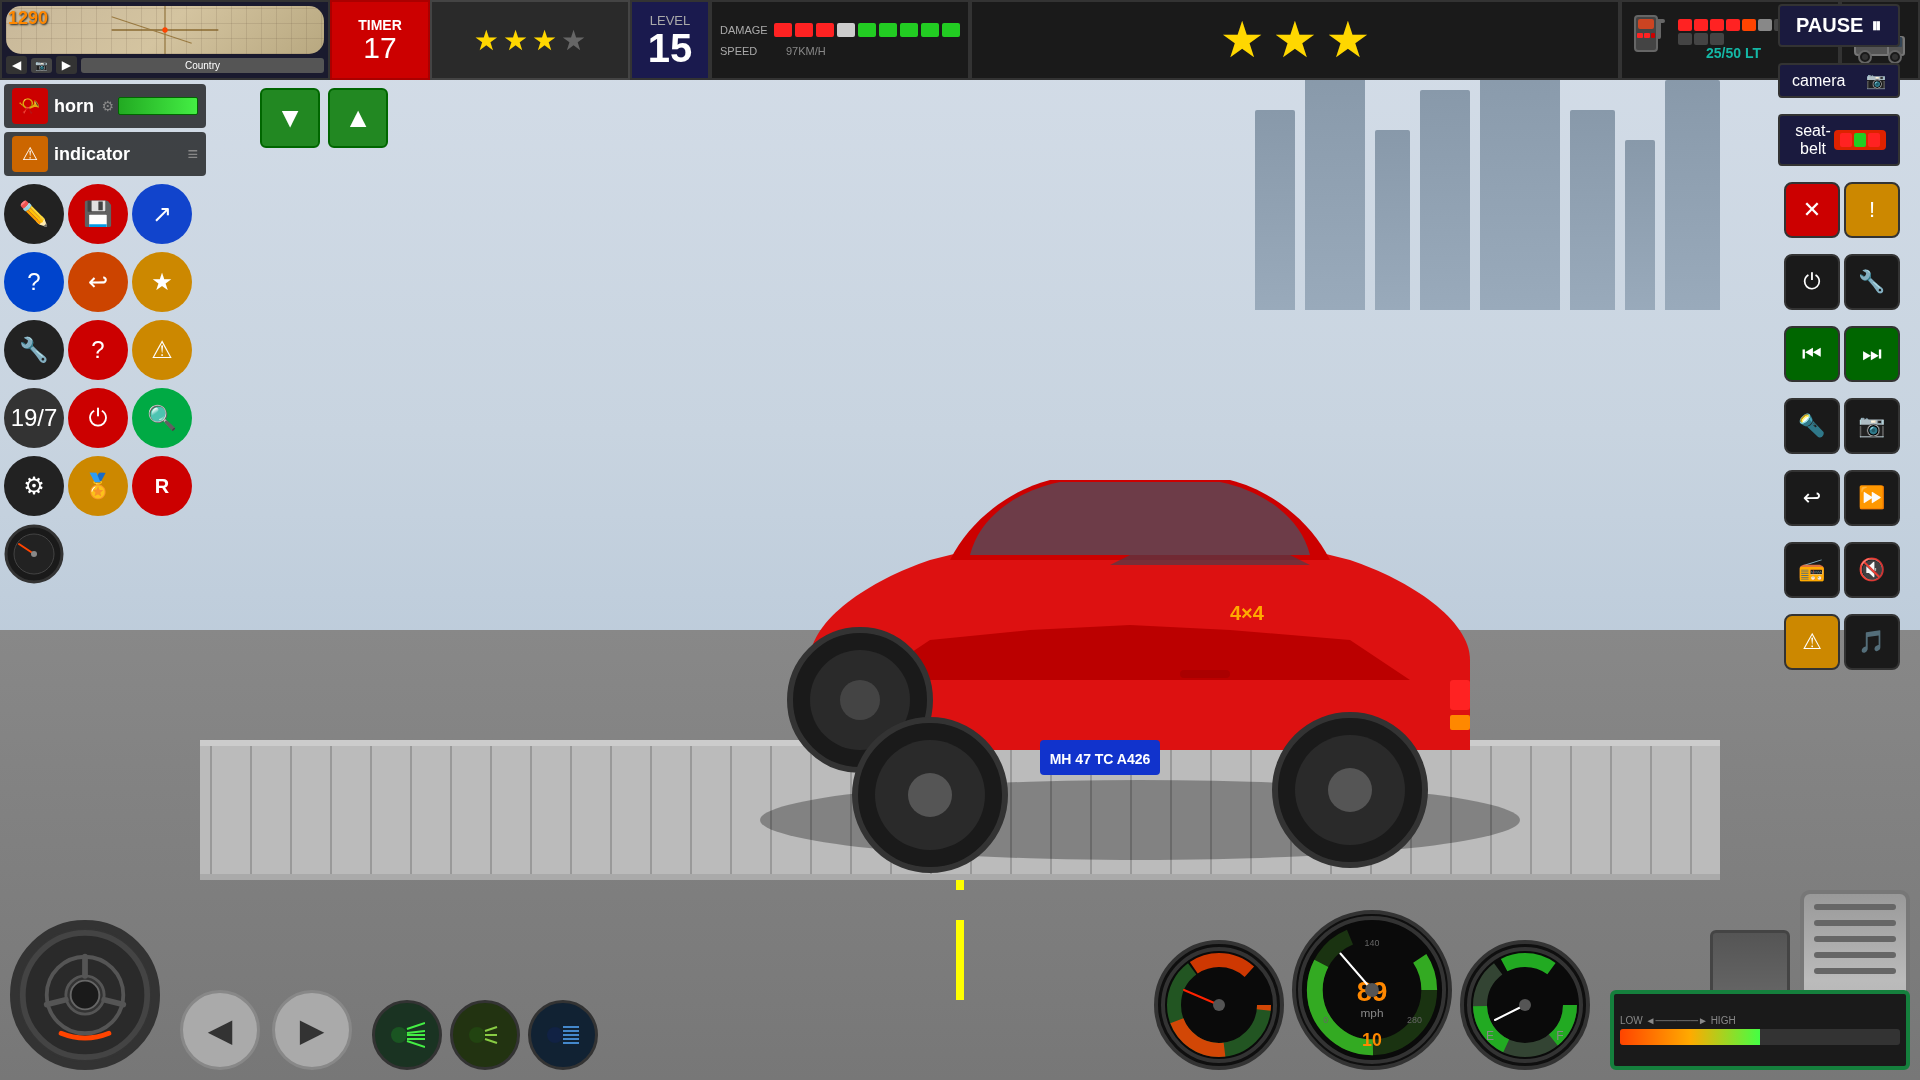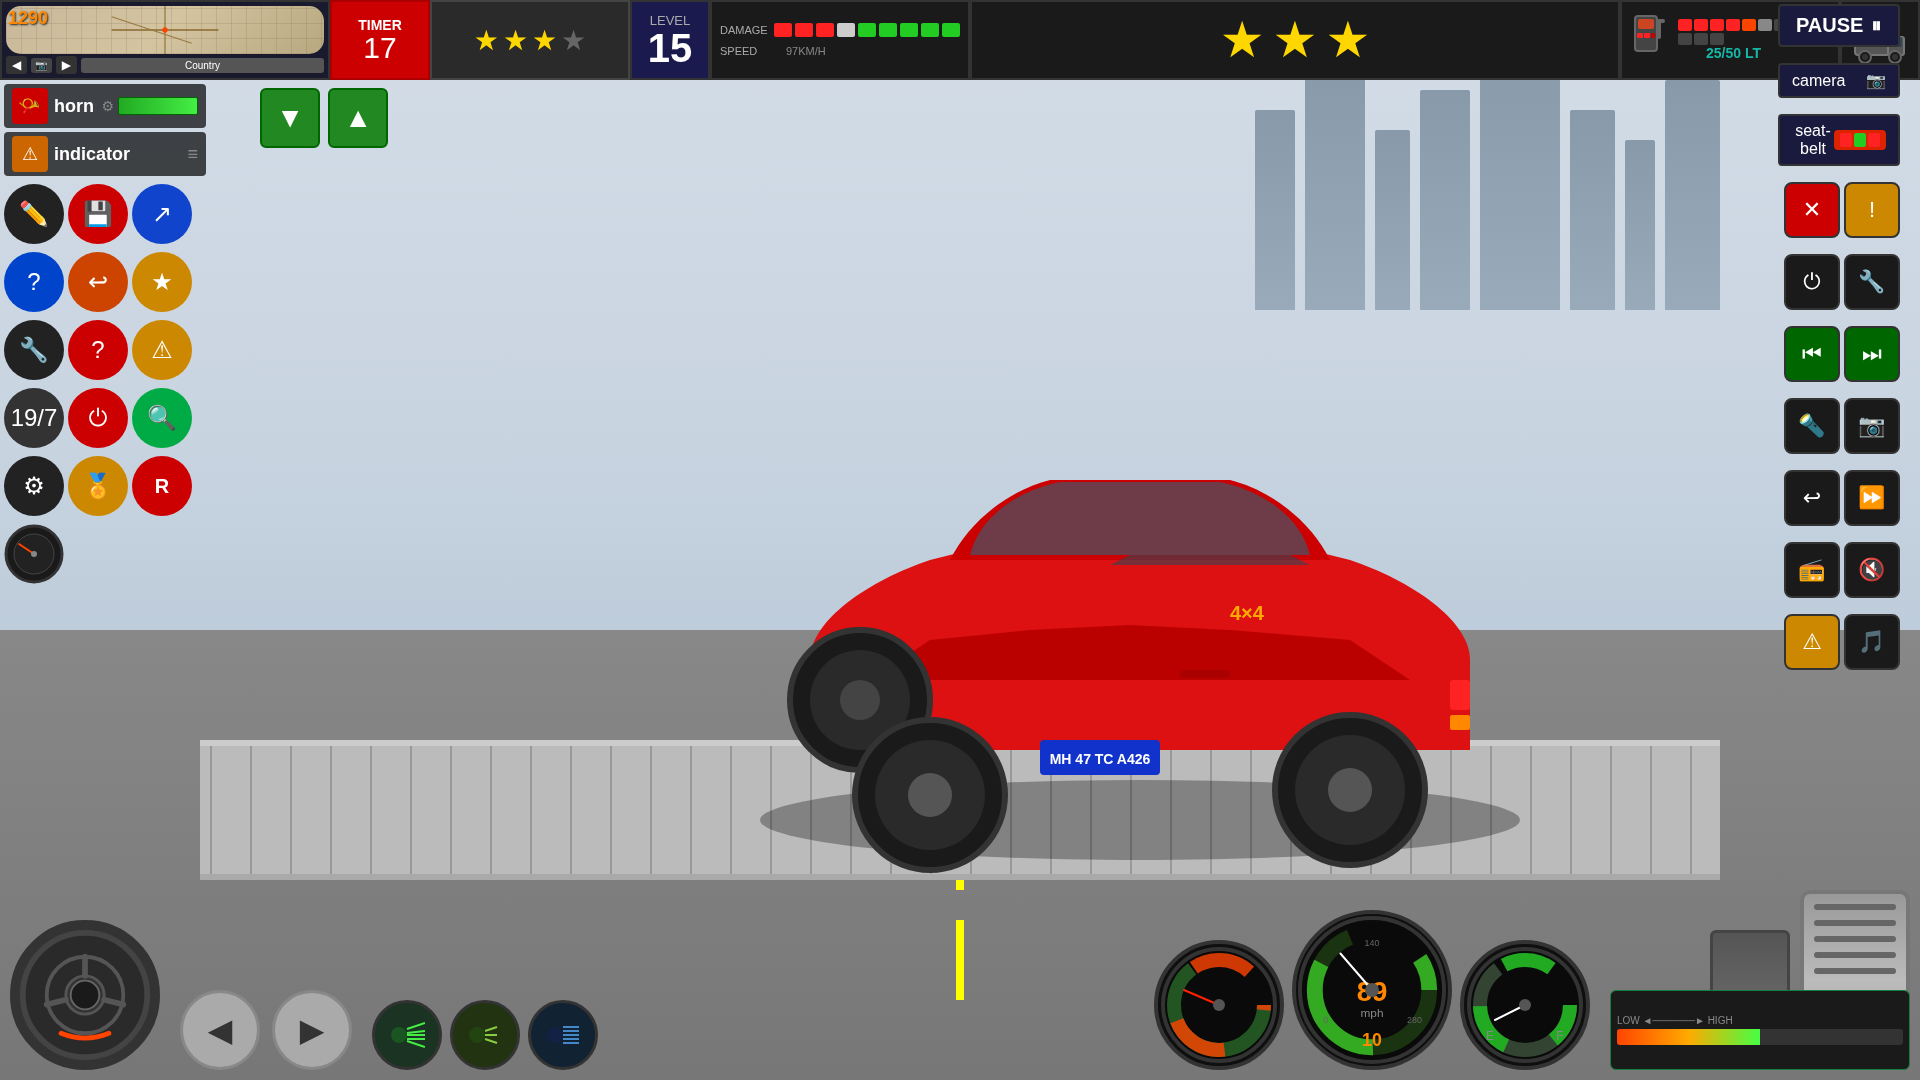--- a/index.html
+++ b/index.html
@@ -557,21 +557,21 @@
       justify-content: center;
       position: relative;
       overflow: hidden;
     }
 
     
     .mini-gauges {
       width: 300px;
       height: 80px;
       background: #1a1a1a;
-      border: 1px solid #15803d;
+      border: 4px solid #15803d;
       border-radius: 6px;
       display: flex;
       align-items: center;
       justify-content: center;
       gap: 10px;
       padding: 6px;
       align-self: flex-end;
     }
 
     .mini-gauge-bar {

